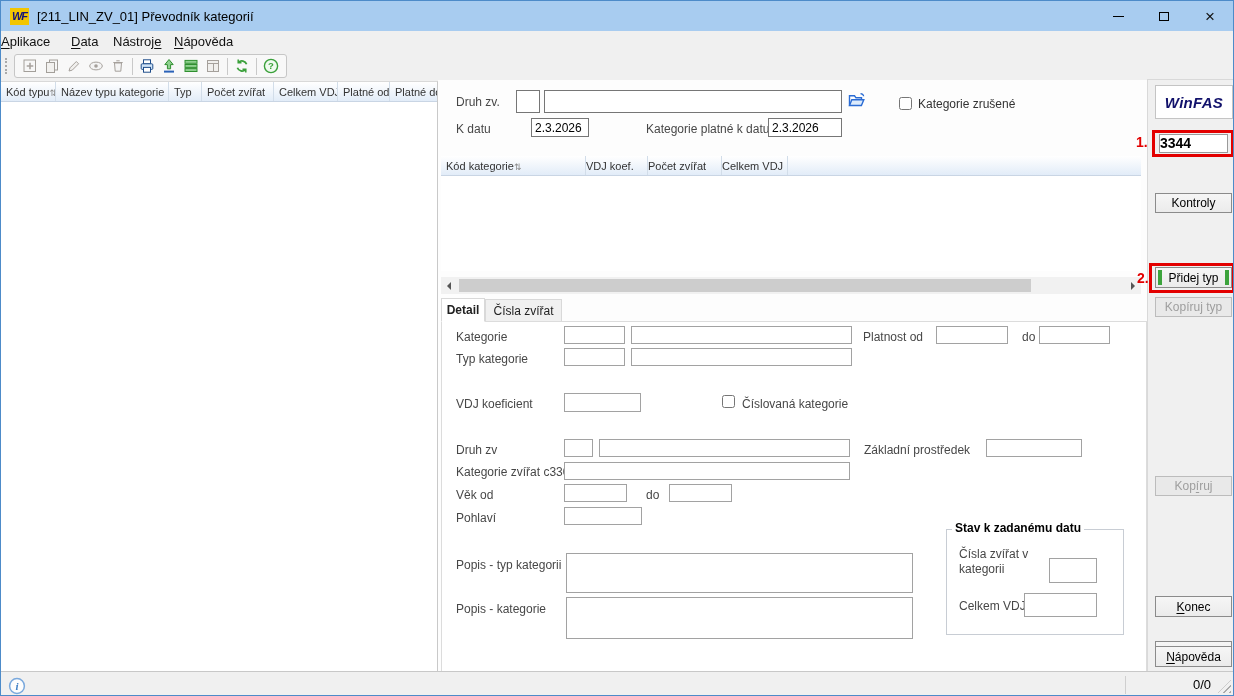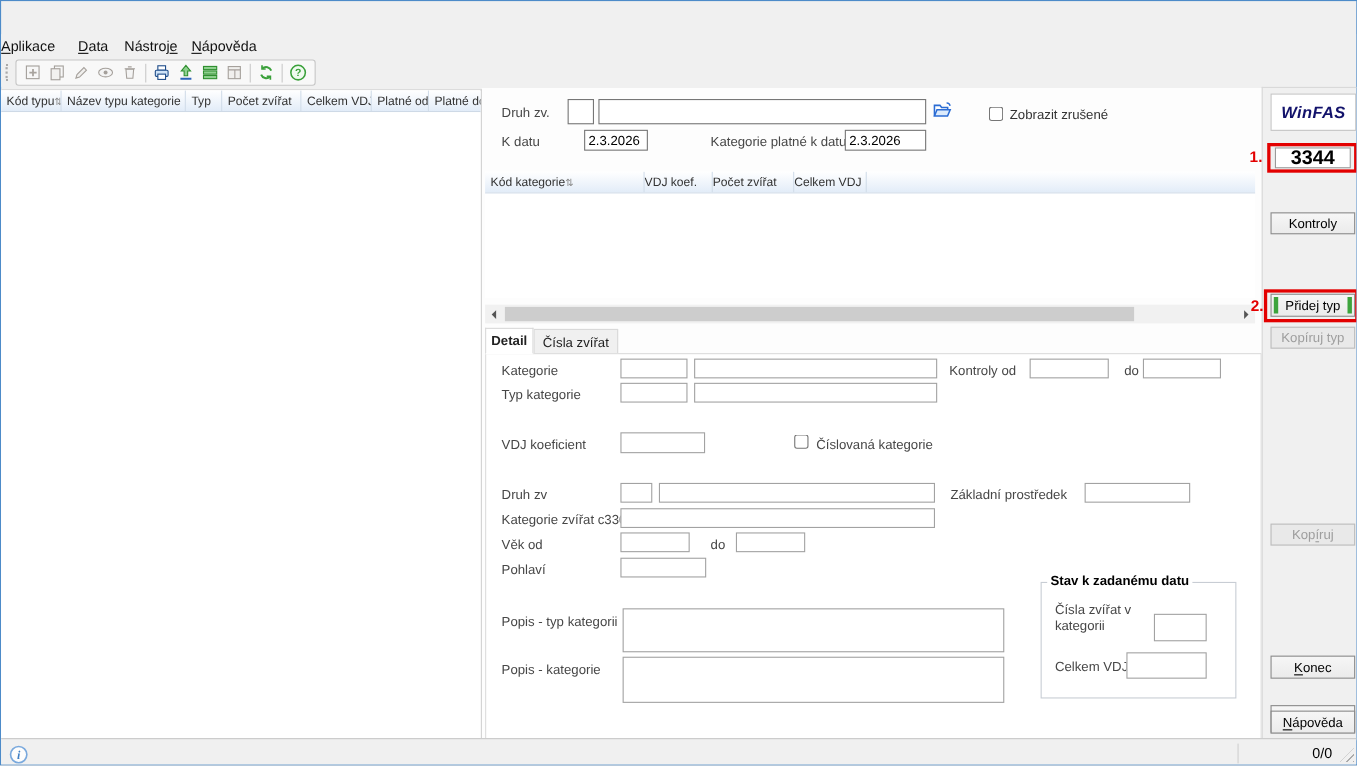--- a/index.html
+++ b/index.html
@@ -68,21 +68,21 @@
   .groupbox{position:absolute;border:1px solid #c8cdd4}
   .legend{position:absolute;font-size:12px;font-weight:bold;color:#000;background:#fff;padding:0 3px;white-space:nowrap}
 
   
   .sidebar{position:absolute;left:1146px;top:78px;width:88px;height:594px;background:#f0f0f0;
            border-left:1px solid #d9d9d9;border-top:1px solid #d9d9d9}
   .brand-box{position:absolute;left:1154px;top:84px;width:78px;height:34px;background:#fff;border:1px solid #c4c4c4;
              display:flex;align-items:center;justify-content:center;font-weight:bold;font-style:italic;
              font-size:15px;color:#12126b;letter-spacing:.3px}
   .task-box{position:absolute;left:1158px;top:133px;width:69px;height:19px;background:#fff;border:1px solid #9a9a9a;
-            font-size:18px;font-weight:bold;text-align:center;line-height:17px;color:#000}
+            font-size:14px;font-weight:bold;line-height:17px;color:#000}
   .btn{position:absolute;left:1154px;width:77px;height:20px;font-family:inherit;font-size:12px;color:#000;
        background:linear-gradient(#f6f6f6,#ebebeb);border:1px solid #8b8b8b;padding:0;cursor:default}
   .btn.disabled{background:#e9e9e9;border-color:#bcbcbc;color:#9e9e9e}
   .striped{position:relative}
   .striped::before,.striped::after{content:"";position:absolute;top:2px;bottom:2px;width:4px;background:var(--sc)}
   .striped::before{left:2px}.striped::after{right:2px}
   .s-green{--sc:#3da43d}
 
   .ann{position:absolute;border:3px solid #e30000;z-index:5;pointer-events:none}
   .ann-num{position:absolute;color:#e30000;font-weight:bold;font-size:14px;z-index:5}
@@ -94,20 +94,35 @@
   .grip{position:absolute;right:2px;bottom:2px;width:13px;height:13px;
         background:repeating-linear-gradient(-45deg,#ababab 0 1.5px,transparent 1.5px 4.5px);
         clip-path:polygon(100% 0,100% 100%,0 100%)}
 </style>
 </head>
 <body>
 
 <div id="app">
 
   
+  <div class="titlebar">
+    <span class="app-icon">WF</span>
+    <span class="title-text">[211_LIN_ZV_01] Převodník kategorií</span>
+    <div class="win-controls">
+      <span class="win-btn">
+          <i class="glyph-min"></i>
+        </span>
+      <span class="win-btn">
+          <i class="glyph-max"></i>
+        </span>
+      <span class="win-btn">
+          <span class="glyph-close">×</span>
+        </span>
+    </div>
+  </div>
 
   
   <div class="menubar">
     <span class="menu-item" style="left:0"><span></span><span class="mn">A</span><span>plikace</span></span>
     <span class="menu-item" style="left:70px"><span></span><span class="mn">D</span><span>ata</span></span>
     <span class="menu-item" style="left:112px"><span>Nástroj</span><span class="mn">e</span><span></span></span>
     <span class="menu-item" style="left:173px"><span></span><span class="mn">N</span><span>ápověda</span></span>
   </div>
 
   
@@ -211,21 +226,21 @@
   
   <span class="lbl" style="left:455px;top:94px">Druh zv.</span>
   <input class="inp dark" style="left: 515px; top: 89px; width: 24px; height: 23px;" value="">
   <input class="inp dark" style="left: 543px; top: 89px; width: 298px; height: 23px;" value="">
   <span class="lbl" style="left:846px;top:90px" title="open-folder"><svg width="20" height="19">
         <path d="M2.5 14.5V4.8h5l1.5 2h5.5v2" fill="#fff" stroke="#2b6cd4" stroke-width="1.4"></path>
         <path d="M2.5 14.5l2.3-5.7h12l-2.4 5.7Z" fill="#dcebfc" stroke="#2b6cd4" stroke-width="1.4"></path>
         <path d="M13.5 2.6c2 .2 3 1 3.2 2.6" fill="none" stroke="#2b6cd4" stroke-width="1.2"></path>
       </svg></span>
   <input type="checkbox" class="cb" style="left: 898px; top: 96px;">
-  <span class="lbl" style="left:917px;top:96px;color:#333">Zobrazit zrušené</span>
+  <span class="lbl" style="left:917px;top:96px;color:#333">Kategorie zrušené</span>
   <span class="lbl" style="left:455px;top:121px">K datu</span>
   <input class="inp dark" style="left: 530px; top: 117px; width: 58px; height: 19px;" value="2.3.2026">
   <span class="lbl" style="left:645px;top:121px">Kategorie platné k datu</span>
   <input class="inp dark" style="left: 767px; top: 117px; width: 74px; height: 19px;" value="2.3.2026">
 
   
   <div class="thead mid-thead">
     <span class="th" style="width:145px"><span>Kód kategorie</span><span class="sort">⇅</span></span>
     <span class="th r" style="width:62px">VDJ koef.</span>
     <span class="th r" style="width:74px">Počet zvířat</span>
@@ -247,21 +262,21 @@
 
   
   <div class="tab active" style="left:440px;top:297px;width:44px;height:24px">Detail</div>
   <div class="tab inactive" style="left:484px;top:298px;width:77px;height:23px">Čísla zvířat</div>
   <div class="detail-panel"></div>
 
   
   <span class="lbl" style="left:455px;top:329px">Kategorie</span>
   <input class="inp" style="left: 563px; top: 325px; width: 61px; height: 18px;" value="">
   <input class="inp" style="left: 630px; top: 325px; width: 221px; height: 18px;" value="">
-  <span class="lbl" style="left:862px;top:329px">Kontroly od</span>
+  <span class="lbl" style="left:862px;top:329px">Platnost od</span>
   <input class="inp" style="left: 935px; top: 325px; width: 72px; height: 18px;" value="">
   <span class="lbl" style="left:1021px;top:329px">do</span>
   <input class="inp" style="left: 1038px; top: 325px; width: 71px; height: 18px;" value="">
 
   <span class="lbl" style="left:455px;top:351px">Typ kategorie</span>
   <input class="inp" style="left: 563px; top: 347px; width: 61px; height: 18px;" value="">
   <input class="inp" style="left: 630px; top: 347px; width: 221px; height: 18px;" value="">
 
   <span class="lbl" style="left:455px;top:396px">VDJ koeficient</span>
   <input class="inp" style="left: 563px; top: 392px; width: 77px; height: 19px;" value="">

